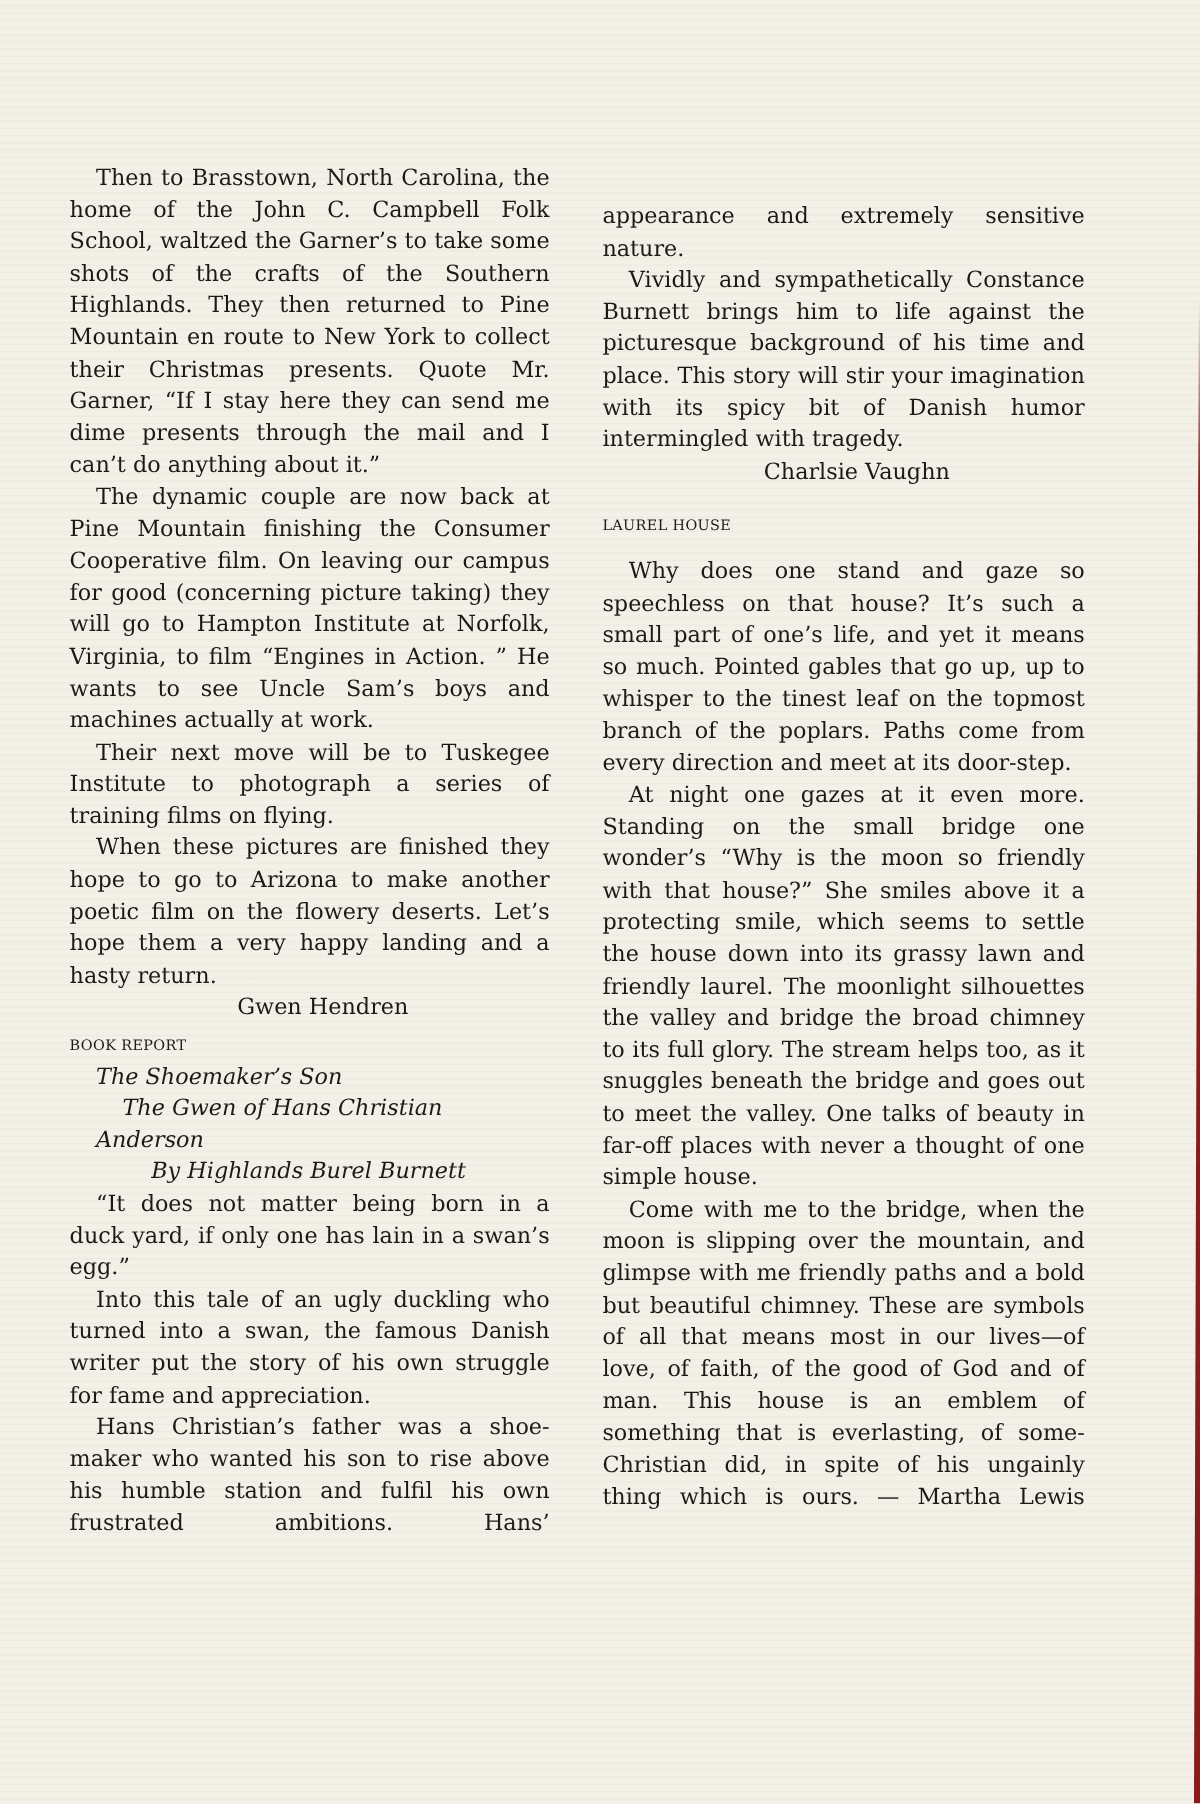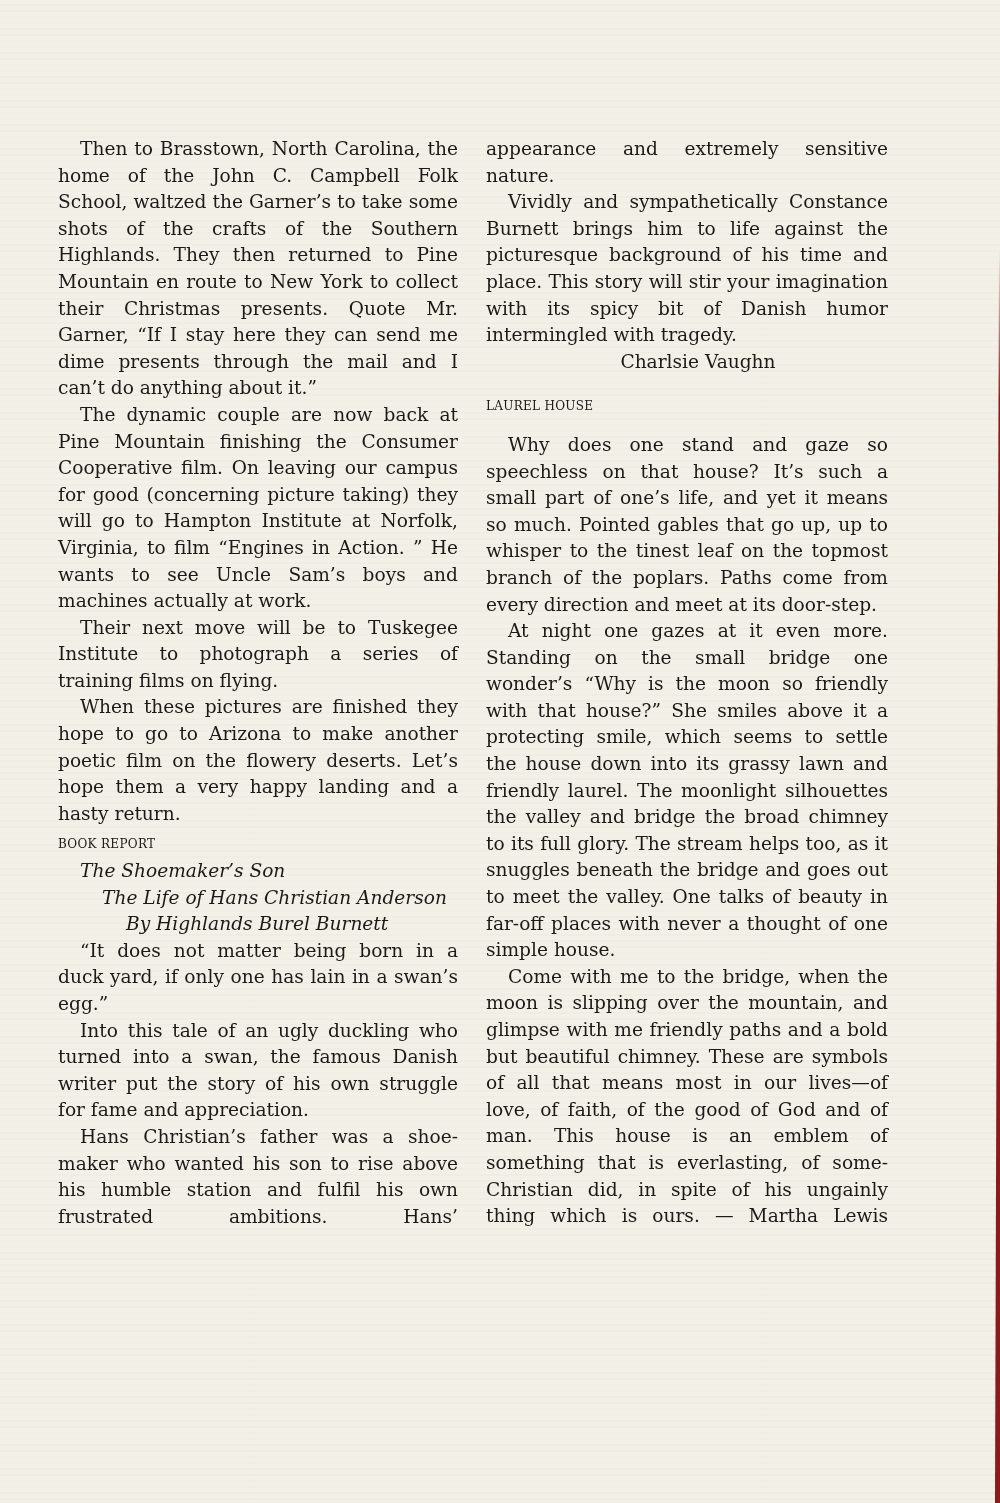--- a/index.html
+++ b/index.html
@@ -10,21 +10,21 @@
     font-family: "DejaVu Serif", "Liberation Serif", serif;
     color: #1c1a17;
   }
   .red-edge {
     position: absolute; right: 0; top: 250px; bottom: 0; width: 5px;
     background: linear-gradient(180deg, rgba(139,26,26,0.0) 0%, #8b1a1a 12%, #8b1a1a 100%);
     clip-path: polygon(80% 0, 100% 0, 100% 100%, 0 100%);
   }
   .col { position: absolute; top: 136px; font-size: 18.6px; line-height: 26.6px; text-align: justify; }
   .col-left { left: 58px; width: 400px; }
-  .col-right { left: 486px; width: 402px; }
+  .col-right { left: 502px; width: 402px; margin-top: 32px; }
   p { margin: 0; text-indent: 22px; hyphens: manual; }
   p.noindent { text-indent: 0; }
   .sig { text-align: center; margin: 0; }
   .heading { margin: 0; text-indent: 0; letter-spacing: 0.3px; font-size: 12px; }
   .h-book { margin-top: 4px; }
   .h-laurel { margin-top: 18px; margin-bottom: 12px; }
   .ital { font-style: italic; margin: 0; text-align: left; }
   .ital-1 { padding-left: 0; }
   .ital-2 { padding-left: 22px; }
   .ital-3 { padding-left: 46px; }
@@ -33,24 +33,25 @@
 </head>
 <body>
 
 <div class="red-edge"></div>
 
 <div class="col col-left">
   <p>Then to Brasstown, North Carolina, the home of the John C. Campbell Folk School, waltzed the Garner’s to take some shots of the crafts of the Southern Highlands. They then re­turned to Pine Mountain en route to New York to collect their Christmas presents. Quote Mr. Garner, “If I stay here they can send me dime presents through the mail and I can’t do any­thing about it.”</p>
   <p>The dynamic couple are now back at Pine Mountain finishing the Con­sumer Cooperative film. On leaving our campus for good (concerning picture taking) they will go to Hamp­ton Institute at Norfolk, Virginia, to film “Engines in Action. ” He wants to see Uncle Sam’s boys and machines actually at work.</p>
   <p>Their next move will be to Tuskegee Institute to photograph a series of training films on flying.</p>
   <p>When these pictures are finished they hope to go to Arizona to make another poetic film on the flowery deserts. Let’s hope them a very happy landing and a hasty return.</p>
+  <p class="sig">Gwen Hendren</p>
 
   <p class="heading h-book">BOOK REPORT</p>
   <p class="ital ital-1">The Shoemaker’s Son</p>
-  <p class="ital ital-2">The Life of Hans Christian Anderson</p>
+  <p class="ital ital-2">The Gwen of Hans Christian Anderson</p>
   <p class="ital ital-3">By Highlands Burel Burnett</p>
   <p>“It does not matter being born in a duck yard, if only one has lain in a swan’s egg.”</p>
   <p>Into this tale of an ugly duckling who turned into a swan, the famous Danish writer put the story of his own struggle for fame and appreciation.</p>
   <p class="last-line-just">Hans Christian’s father was a shoe­maker who wanted his son to rise above his humble station and fulfil his own frustrated ambitions. Hans’</p>
 </div>
 
 <div class="col col-right">
   <p class="noindent">appearance and extremely sensitive nature.</p>
   <p>Vividly and sympathetically Con­stance Burnett brings him to life against the picturesque background of his time and place. This story will stir your imagination with its spicy bit of Danish humor intermingled with tragedy.</p>
   <p class="sig">Charlsie Vaughn</p>

